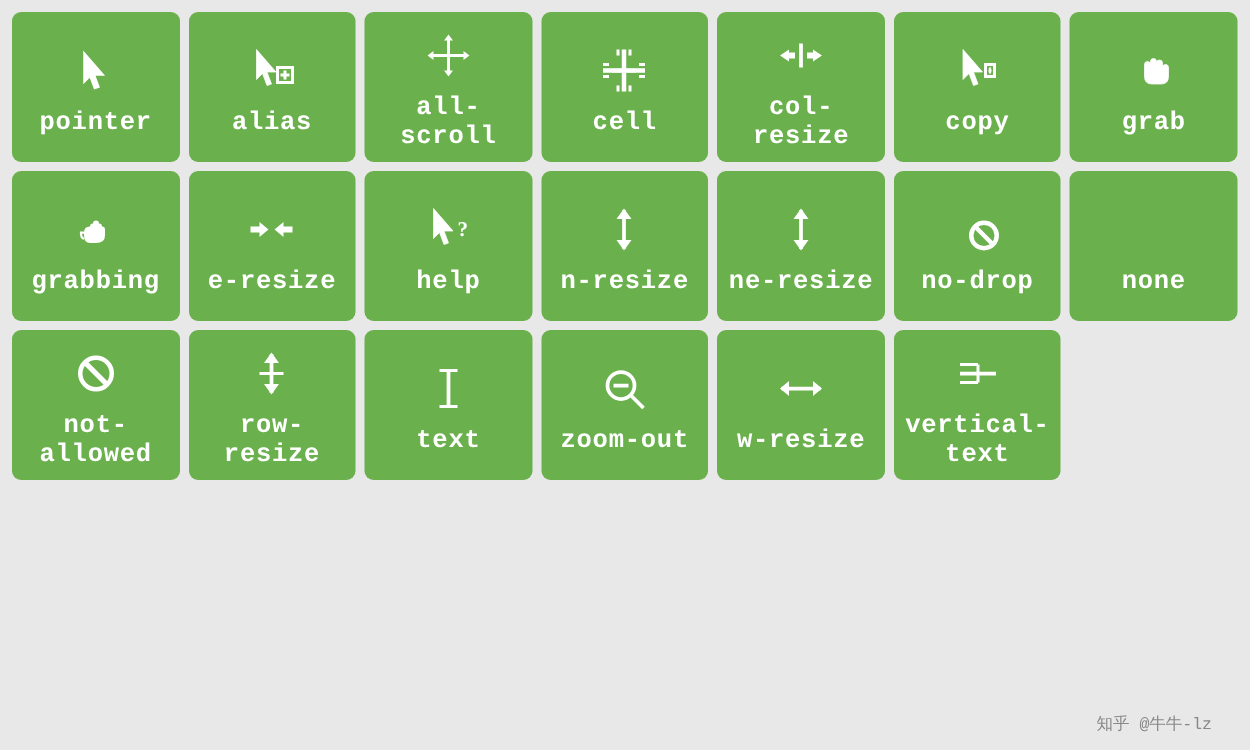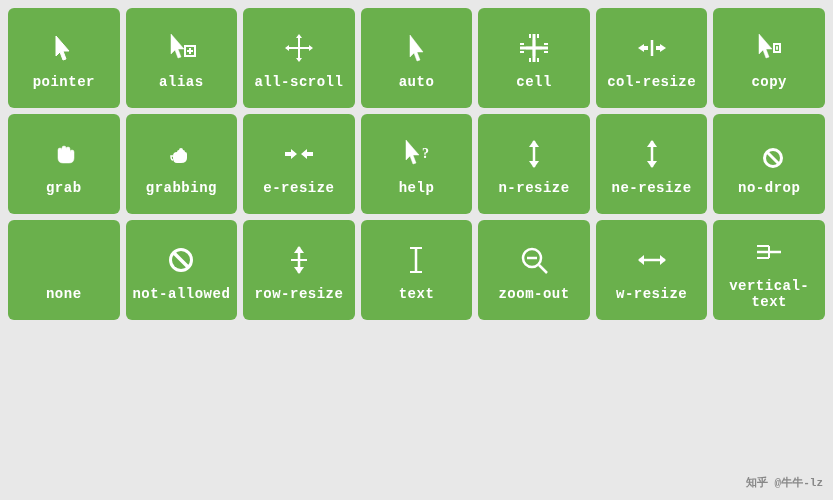--- a/index.html
+++ b/index.html
@@ -28,38 +28,37 @@
     .cursor-icon {
       font-size: 28px;
       color: white;
       margin-bottom: 6px;
       min-height: 40px;
       display: flex;
       align-items: center;
       justify-content: center;
     }
     .cursor-label {
-      font-size: 14px;
+      font-size: 17px;
       color: white;
       font-weight: bold;
       text-align: center;
       letter-spacing: 0.5px;
     }
     
     .icon-svg {
       width: 36px;
       height: 36px;
     }
     .watermark {
       position: fixed;
       bottom: 10px;
-      right: 10px;
+      right: 25px;
       font-size: 11px;
       color: #888;
-      font-weight: bold;
     }
   </style>
 </head>
 <body>
 
 <div class="grid">
 
   <div class="cursor-cell">
     <div class="cursor-icon">
       <svg class="icon-svg" viewBox="0 0 36 36" fill="none">
@@ -84,28 +83,20 @@
     <div class="cursor-icon">
       <svg class="icon-svg" viewBox="0 0 36 36" fill="none">
 
         <path d="M18 4 L15 8 L17 8 L17 28 L15 28 L18 32 L21 28 L19 28 L19 8 L21 8 Z" fill="white"></path>
         <path d="M4 18 L8 15 L8 17 L28 17 L28 15 L32 18 L28 21 L28 19 L8 19 L8 21 Z" fill="white"></path>
       </svg>
     </div>
     <span class="cursor-label">all-scroll</span>
   </div>
 
-  <div class="cursor-cell">
-    <div class="cursor-icon">
-      <svg class="icon-svg" viewBox="0 0 36 36" fill="none">
-        <path d="M12 5 L12 27 L16 23 L19 31 L22 30 L19 22 L25 22 Z" fill="white" stroke="white" stroke-width="0.5"></path>
-      </svg>
-    </div>
-    <span class="cursor-label">auto</span>
-  </div>
 
   <div class="cursor-cell">
     <div class="cursor-icon">
       <svg class="icon-svg" viewBox="0 0 36 36" fill="none">
         <path d="M18 4 L18 32 M4 18 L32 18" stroke="white" stroke-width="3"></path>
         <path d="M14 4 L14 8 M22 4 L22 8 M14 28 L14 32 M22 28 L22 32" stroke="white" stroke-width="2"></path>
         <path d="M4 14 L8 14 M4 22 L8 22 M28 14 L32 14 M28 22 L32 22" stroke="white" stroke-width="2"></path>
 
         <path d="M18 10 L18 26 M10 18 L26 18" stroke="white" stroke-width="2.5"></path>
       </svg>

